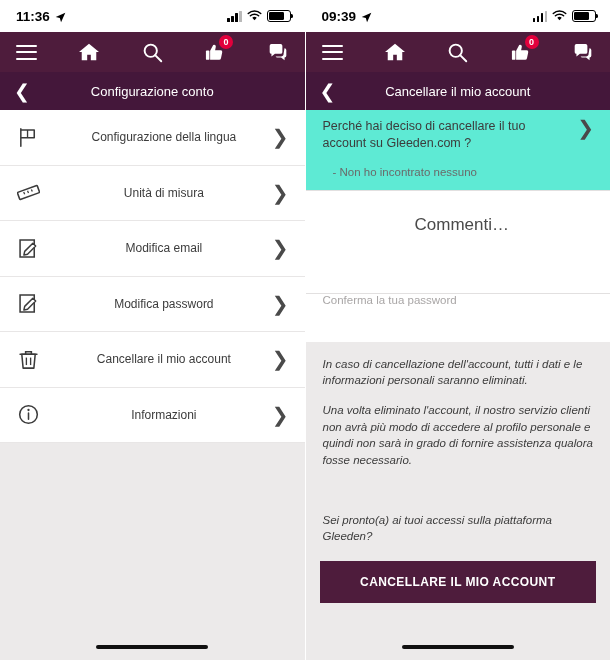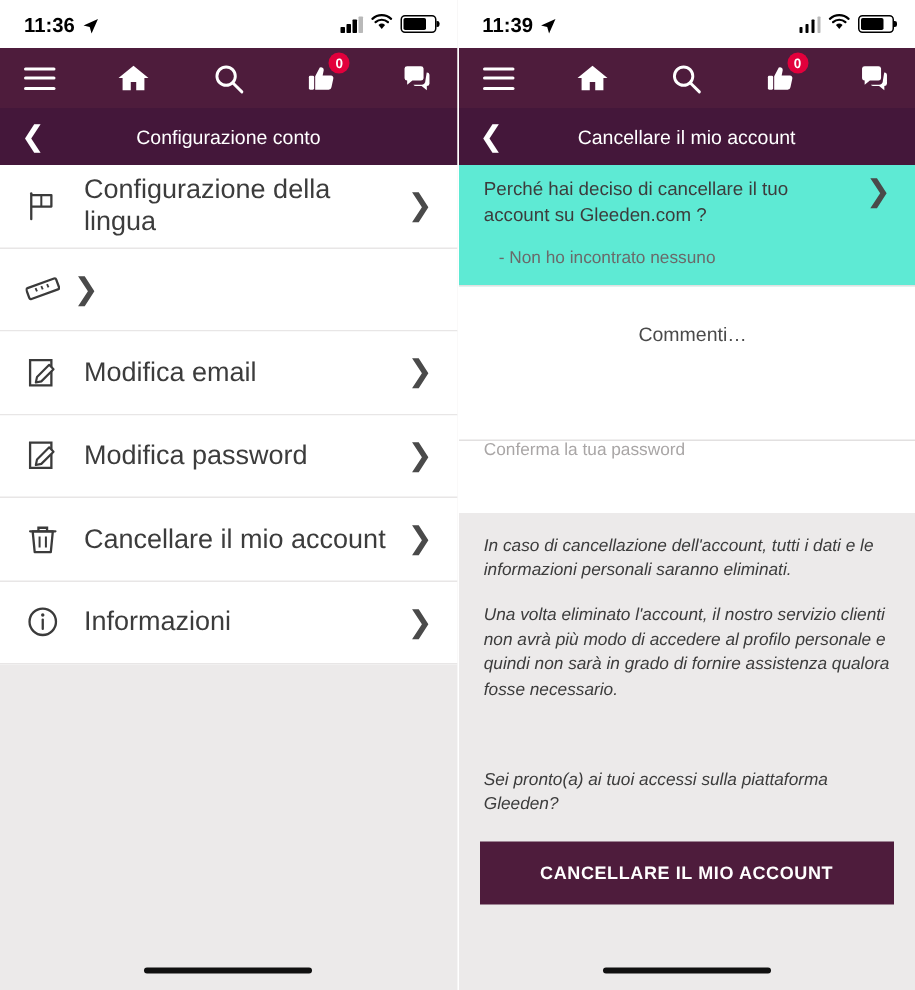--- a/index.html
+++ b/index.html
@@ -188,23 +188,24 @@
   }
   .li-icon {
     width: 32px;
     flex: 0 0 32px;
     display: flex;
     align-items: center;
     color: #3b3b3b;
   }
   .li-label {
     flex: 1;
-    font-size: 18px;
+    font-size: 12px;
     color: #3c3c3c;
     padding-left: 7px;
+    text-align: center;
   }
   .li-chev {
     color: #4a4a4a;
     font-size: 20px;
     font-weight: 300;
     line-height: 1;
     padding-right: 2px;
   }
 
   
@@ -234,21 +235,21 @@
   .comment-box {
     background: #ffffff;
     height: 103px;
     display: flex;
     justify-content: center;
     padding-top: 24px;
     box-sizing: border-box;
     border-bottom: 1px solid #e2e0e0;
   }
   .comment-placeholder {
-    font-size: 13px;
+    font-size: 17px;
     color: #4a4a4a;
     margin-left: 8px;
   }
   .password-box {
     background: #ffffff;
     height: 48px;
     display: flex;
     padding: 0 17px;
     box-sizing: border-box;
   }
@@ -388,20 +389,21 @@
 
       <div class="list-item">
         <div class="li-icon">
           <svg width="23" height="23" viewBox="0 0 24 24">
               <rect x="1" y="8" width="22" height="8" rx="1.2" transform="rotate(-20 12 12)" stroke="#3b3b3b" stroke-width="1.6" fill="none"></rect>
               <line x1="7" y1="11.6" x2="8" y2="13.8" stroke="#3b3b3b" stroke-width="1.3"></line>
               <line x1="11" y1="10.2" x2="12" y2="12.4" stroke="#3b3b3b" stroke-width="1.3"></line>
               <line x1="15" y1="8.8" x2="16" y2="11" stroke="#3b3b3b" stroke-width="1.3"></line>
             </svg>
         </div>
+        <div class="li-label">Unità di misura</div>
         <div class="li-chev">❯</div>
       </div>
 
       <div class="list-item">
         <div class="li-icon">
           <svg width="23" height="23" viewBox="0 0 24 24">
               <path d="M3.2 3.2 L18 3.2 L18 20.8 L3.2 20.8 Z" stroke="#3b3b3b" stroke-width="1.6" fill="none"></path>
               <path d="M8 15 L16.5 6.5 L19.5 9.5 L11 18 L7.2 18.8 Z" fill="#ffffff" stroke="#3b3b3b" stroke-width="1.5" stroke-linejoin="round"></path>
             </svg>
         </div>
@@ -448,21 +450,21 @@
 
     </div>
 
     <div class="home-indicator"></div>
   </div>
 
   <div class="phone right">
 
     <div class="statusbar">
       <div class="status-left">
-        <span>11:39</span>
+        <span>09:39</span>
         <span class="loc-arrow">
           <svg width="11" height="11" viewBox="0 0 16 16">
               <path d="M15 1 L1 7.2 L7 8.8 L8.8 15 Z" fill="#000"></path>
             </svg>
         </span>
       </div>
       <div class="status-right">
         <span class="signal-bars">
             <i></i>
             <i></i>

